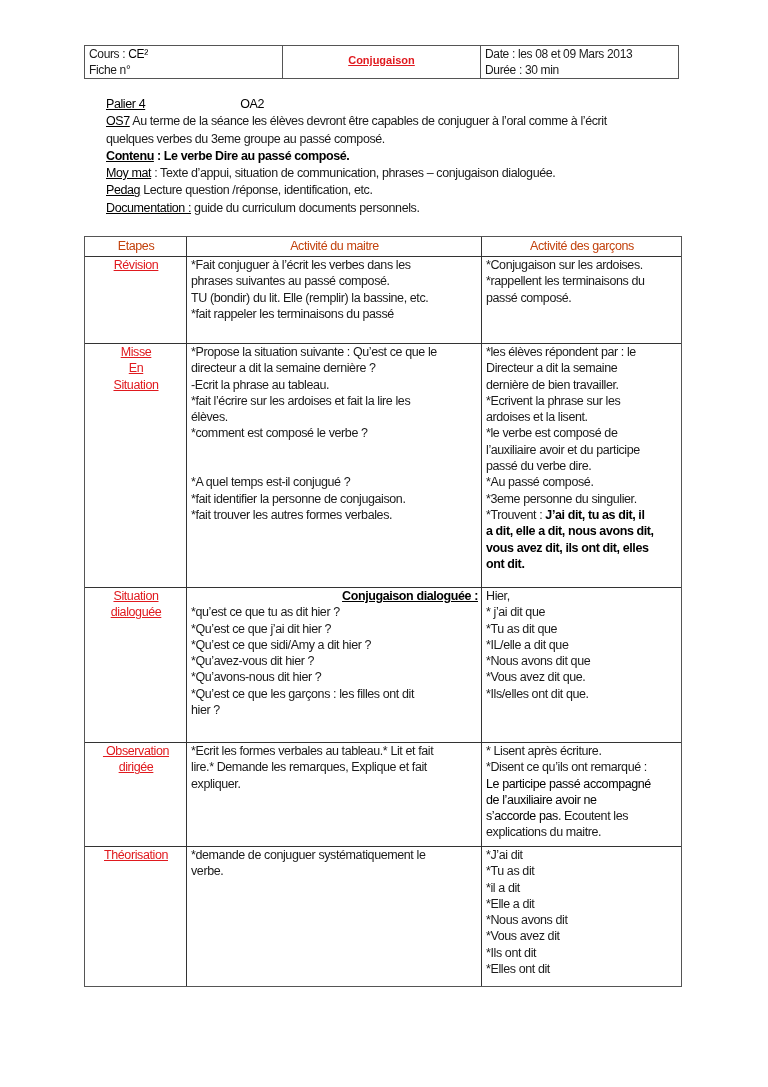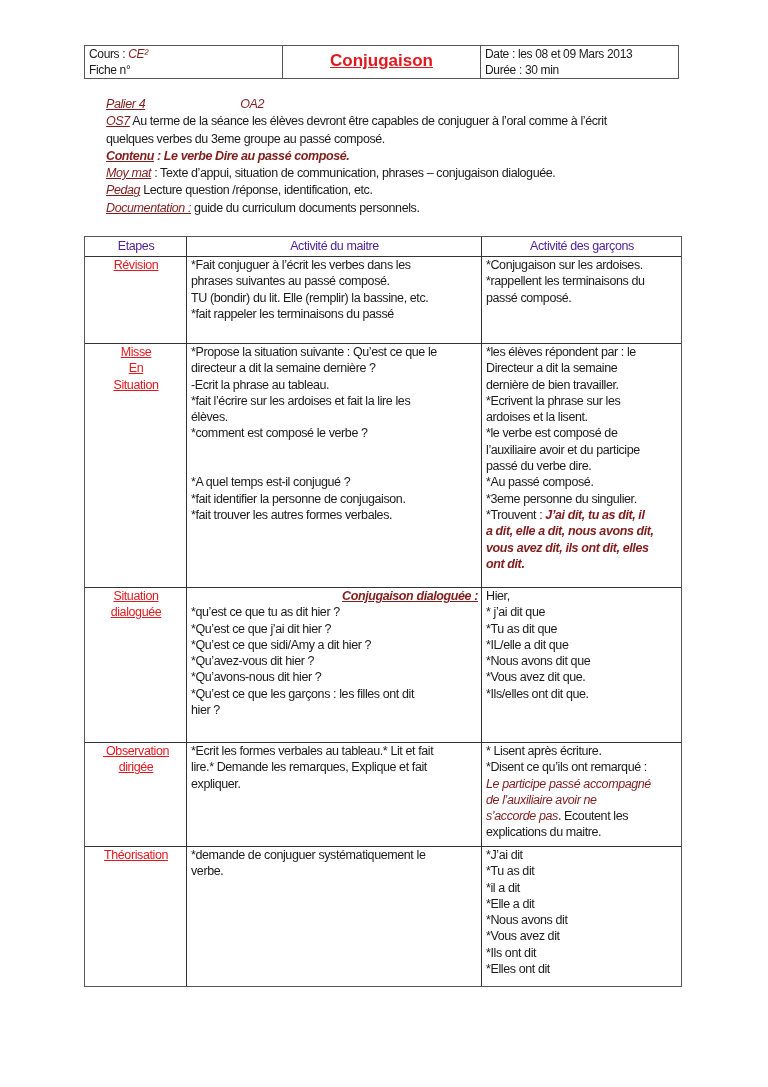--- a/index.html
+++ b/index.html
@@ -1,50 +1,50 @@
 <!DOCTYPE html>
 <html><head>
 <meta charset="utf-8">
 <style>
   html, body { margin: 0; padding: 0; background: #ffffff; }
   body { width: 768px; height: 1087px; position: relative; overflow: hidden;
          font-family: "Liberation Sans", sans-serif; color: #1a1a1a; }
   .page { position: absolute; left: 0; top: 0; width: 768px; height: 1087px; }
-  .red { color: #7f1d1d; font-style: italic; }
+  .red { color: #000000; }
   .u { text-decoration: underline; }
   .b { font-weight: bold; }
 
   
   .hdr { position: absolute; left: 84px; top: 45px; width: 595px; height: 34px;
          border: 1.3px solid #555; box-sizing: border-box; display: flex; }
   .hdr .c { box-sizing: border-box; padding: 1px 4px; font-size: 12px; line-height: 15.5px;
             letter-spacing: -0.35px; }
   .hdr .c1 { width: 198px; border-right: 1.3px solid #555; }
   .hdr .c2 { width: 198px; border-right: 1.3px solid #555; text-align: center; }
   .hdr .c3 { flex: 1; }
-  .hdr .title { font-size: 17px; font-weight: bold; color: #e0191e; text-decoration: underline;
+  .hdr .title { font-size: 11px; font-weight: bold; color: #e0191e; text-decoration: underline;
                 display: inline-block; margin-top: 6px; letter-spacing: 0; }
 
   
   .info { position: absolute; left: 106px; top: 96px; width: 600px; font-size: 12.5px;
           line-height: 17.3px; letter-spacing: -0.4px; }
   .info div { white-space: nowrap; }
   .info .oa2 { display: inline-block; margin-left: 95px; }
 
   
   .tbl { position: absolute; left: 84px; top: 236px; width: 598px; border: 1.5px solid #555;
          box-sizing: border-box; }
   .row { display: flex; border-top: 1.1px solid #333; box-sizing: border-box; }
   .row:first-child { border-top: none; }
   .cell { box-sizing: border-box; padding: 0 3px 0 4px; font-size: 12.5px; line-height: 16.3px;
           letter-spacing: -0.4px; }
   .col1 { width: 102px; border-right: 1.1px solid #333; }
   .col2 { width: 295px; border-right: 1.1px solid #333; }
   .col3 { flex: 1; }
-  .head .cell { color: #4c1d95; text-align: center; line-height: 18px; }
+  .head .cell { color: #c2410c; text-align: center; line-height: 18px; }
   .line { display: block; white-space: nowrap; }
   .stepname { color: #e0191e; text-decoration: underline; display: block; text-align: center; }
   .center { text-align: right; }
 </style>
 </head>
 <body>
 
 <div class="page">
 
   <div class="hdr">

